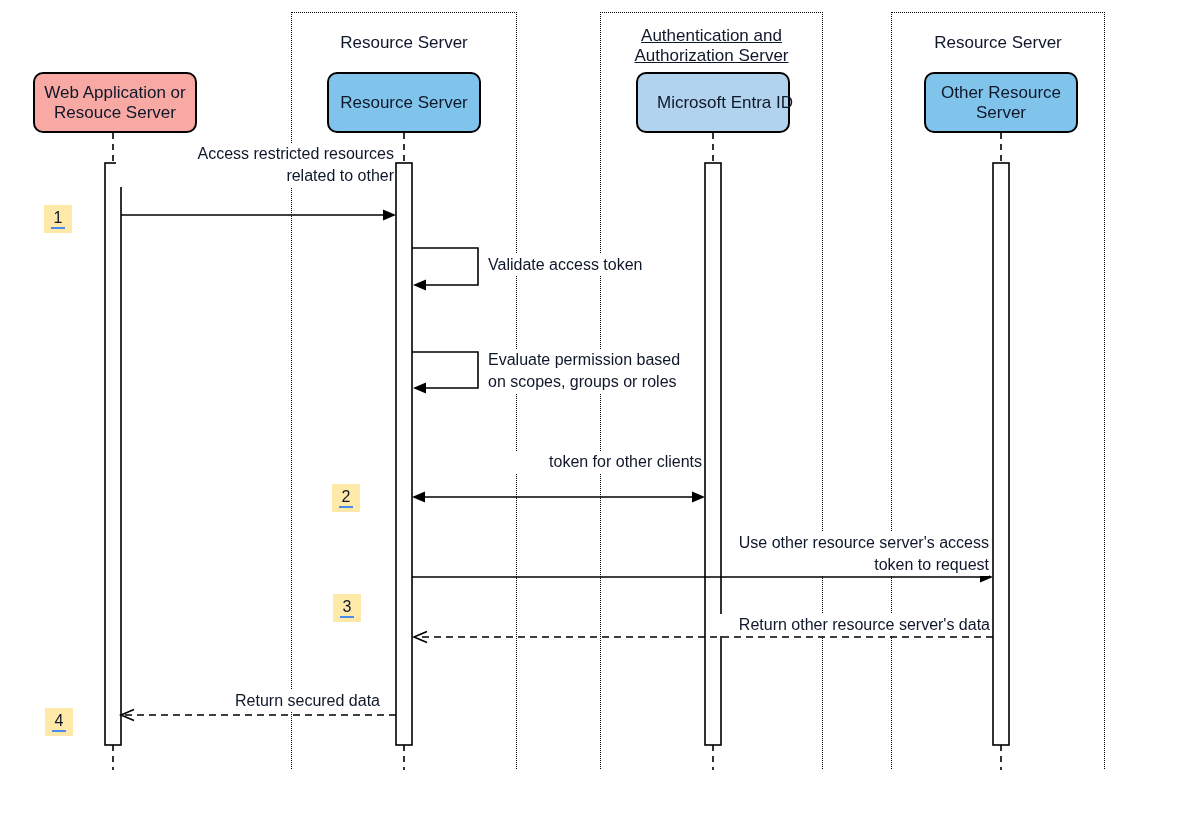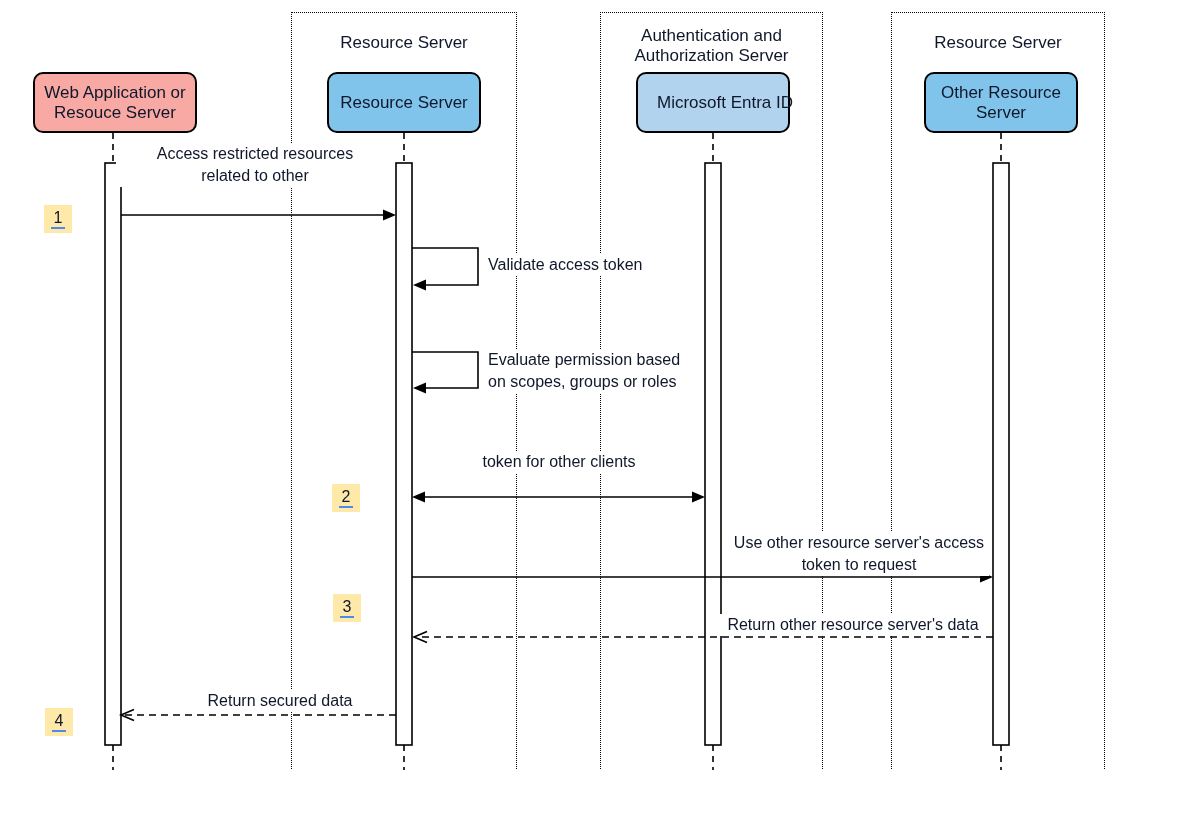--- a/index.html
+++ b/index.html
@@ -45,21 +45,21 @@
   .actor span { display: block; white-space: nowrap; }
   .fill-pink { background: #F8A9A4; align-items: center; }
   .fill-blue { background: #80C4EC; }
   .fill-lightblue { background: #B1D3EE; padding-left: 24px; }
   #lines-layer { position: absolute; left: 0; top: 0; z-index: 1; }
   .msg-label {
     position: absolute;
     z-index: 2;
     font-size: 16px;
     line-height: 22px;
-    text-align: center;
+    text-align: right;
     background: #ffffff;
   }
   .msg-label span { display: block; white-space: nowrap; }
   .msg-label.left-align { text-align: left; }
   .badge {
     position: absolute;
     z-index: 3;
     width: 28px;
     height: 28px;
     background: #FFE9A9;
@@ -80,21 +80,21 @@
 
 <div id="canvas">
 
   <div class="group" style="left:291px; top:12px; width:226px; height:765px;">
     <div class="group-label" style="top:19px;">
       <span>Resource Server</span>
     </div>
   </div>
 
   <div class="group" style="left:600px; top:12px; width:223px; height:765px;">
-    <div class="group-label" style="top:13px; line-height:20px;">
+    <div class="group-label" style="top:13px; line-height:20px;text-decoration:underline;">
       <span>Authentication and</span>
       <span>Authorization Server</span>
     </div>
   </div>
 
   <div class="group" style="left:891px; top:12px; width:214px; height:765px;">
     <div class="group-label" style="top:19px;">
       <span>Resource Server</span>
     </div>
   </div>

